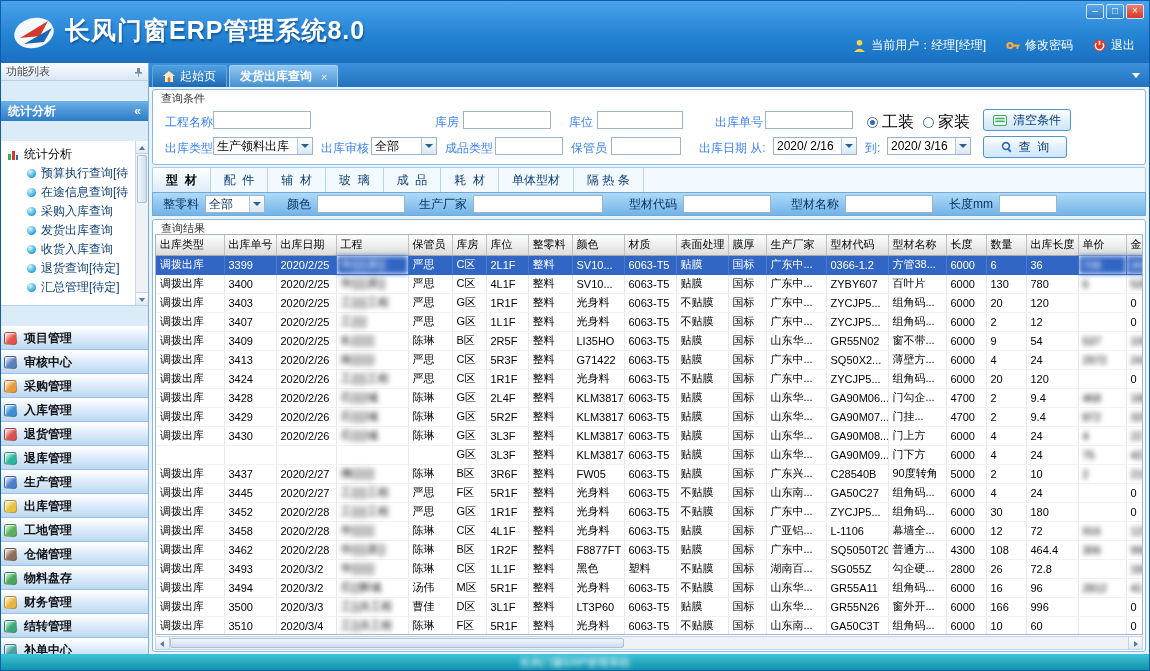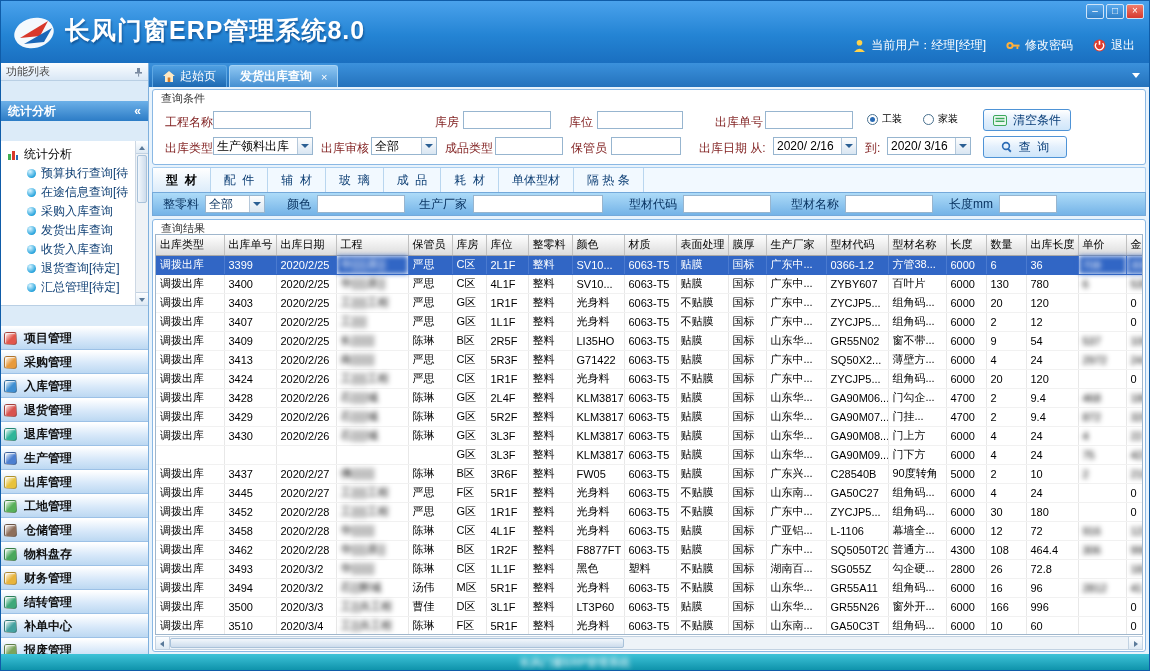--- a/index.html
+++ b/index.html
@@ -45,28 +45,28 @@
 .tabbar{height:24px;background:linear-gradient(#3b91dc,#2472bc);display:flex;align-items:flex-end;padding-left:3px;position:relative;flex:none;}
 .tab{height:22px;display:flex;align-items:center;gap:5px;padding:0 10px;font-size:12px;color:#fff;border-radius:3px 3px 0 0;}
 .tab.home{background:linear-gradient(#4e9fe2,#1d69b2);border:1px solid #5fa8e4;border-bottom:none;}
 .tab.active{background:linear-gradient(#8ec6f2,#4690d2);border:1px solid #a5d2f4;border-bottom:none;font-weight:bold;margin-left:2px;}
 .tab-close{font-size:11px;font-weight:normal;margin-left:4px;}
 .tab-overflow{position:absolute;right:9px;top:10px;width:0;height:0;border-left:4px solid transparent;border-right:4px solid transparent;border-top:5px solid #fff;}
 .content{flex:1;display:flex;flex-direction:column;padding:2px 3px;min-height:0;background:#e8f3fc;}
 .groupbox{position:relative;border:1px solid #8ab8e4;border-radius:3px;background:#fff;}
 .group-label{position:absolute;top:1px;left:8px;font-size:11px;color:#333;}
 .query-group{height:76px;flex:none;}
-.field-label{font-size:12px;color:#7f1d1d;white-space:pre;}
+.field-label{font-size:12px;color:#3b82f6;white-space:pre;}
 .tbox{height:18px;border:1px solid #97b5cf;background:#fff;font-size:12px;padding:0 3px;font-family:inherit;outline:none;}
 .combo{height:18px;border:1px solid #97b5cf;background:#fff;display:flex;align-items:center;}
 .combo-text{flex:1;font-size:12px;padding:0 3px;white-space:nowrap;overflow:hidden;}
 .combo-btn{width:15px;height:100%;background:linear-gradient(#fdfdfd,#d9e6f2);border-left:1px solid #b5c8da;display:flex;align-items:center;justify-content:center;flex:none;}
 .combo-btn::after{content:"";width:0;height:0;border-left:4px solid transparent;border-right:4px solid transparent;border-top:4px solid #2b5f93;}
 .btn{height:22px;display:inline-flex;align-items:center;gap:6px;padding:0 9px;border:1px solid #4e93d6;border-radius:3px;background:linear-gradient(#ffffff,#e2effc 50%,#cfe6fa);font-size:12px;color:#083d77;white-space:pre;}
-.radio{display:inline-flex;align-items:center;gap:4px;font-size:10px;}
+.radio{display:inline-flex;align-items:center;gap:4px;font-size:16px;}
 .rdot{width:11px;height:11px;border-radius:50%;border:1px solid #49718f;background:#fff;position:relative;flex:none;}
 .rdot.sel::after{content:"";position:absolute;inset:2px;border-radius:50%;background:#2a6bb5;}
 .mat-tabs{height:25px;margin-top:2px;display:flex;background:#f2f9ff;border:1px solid #a8cdef;border-bottom:none;border-radius:2px 2px 0 0;flex:none;}
 .mat-tab{padding:0 13px;display:flex;align-items:center;font-size:12px;color:#0c3e74;border-right:1px solid #b9d6ef;white-space:pre;}
 .mat-tab.active{background:linear-gradient(#ffffff,#dcecfa);font-weight:bold;color:#000;}
 .filter2{height:24px;background:linear-gradient(#addbf8,#74b3e7);border:1px solid #74a9da;display:flex;align-items:center;padding:0 10px;font-size:12px;color:#06305e;flex:none;}
 .filter2 .field-label{color:#06305e;}
 .results-group{flex:1;margin-top:3px;min-height:0;text-decoration:underline;}
 .grid-wrap{position:absolute;top:14px;left:2px;right:2px;bottom:16px;overflow:hidden;border:1px solid #9fb6cc;background:#fff;}
 table.grid{border-collapse:collapse;table-layout:fixed;width:1010px;font-size:11px;}
@@ -188,20 +188,24 @@
           <div class="vthumb"></div>
           <div class="sarrow down"></div>
         </div>
       </div>
       <div style="flex:none;">
           <div class="acc-item">
             <span class="acc-ic" style="background: linear-gradient(135deg, rgb(255, 255, 255) 0%, rgb(226, 87, 76) 55%);"></span>
             <span>项目管理</span>
           </div>
           <div class="acc-item">
+            <span class="acc-ic" style="background: linear-gradient(135deg, rgb(255, 255, 255) 0%, rgb(91, 127, 190) 55%);"></span>
+            <span>审核中心</span>
+          </div>
+          <div class="acc-item">
             <span class="acc-ic" style="background: linear-gradient(135deg, rgb(255, 255, 255) 0%, rgb(232, 154, 60) 55%);"></span>
             <span>采购管理</span>
           </div>
           <div class="acc-item">
             <span class="acc-ic" style="background: linear-gradient(135deg, rgb(255, 255, 255) 0%, rgb(63, 143, 210) 55%);"></span>
             <span>入库管理</span>
           </div>
           <div class="acc-item">
             <span class="acc-ic" style="background: linear-gradient(135deg, rgb(255, 255, 255) 0%, rgb(216, 83, 79) 55%);"></span>
             <span>退货管理</span>

